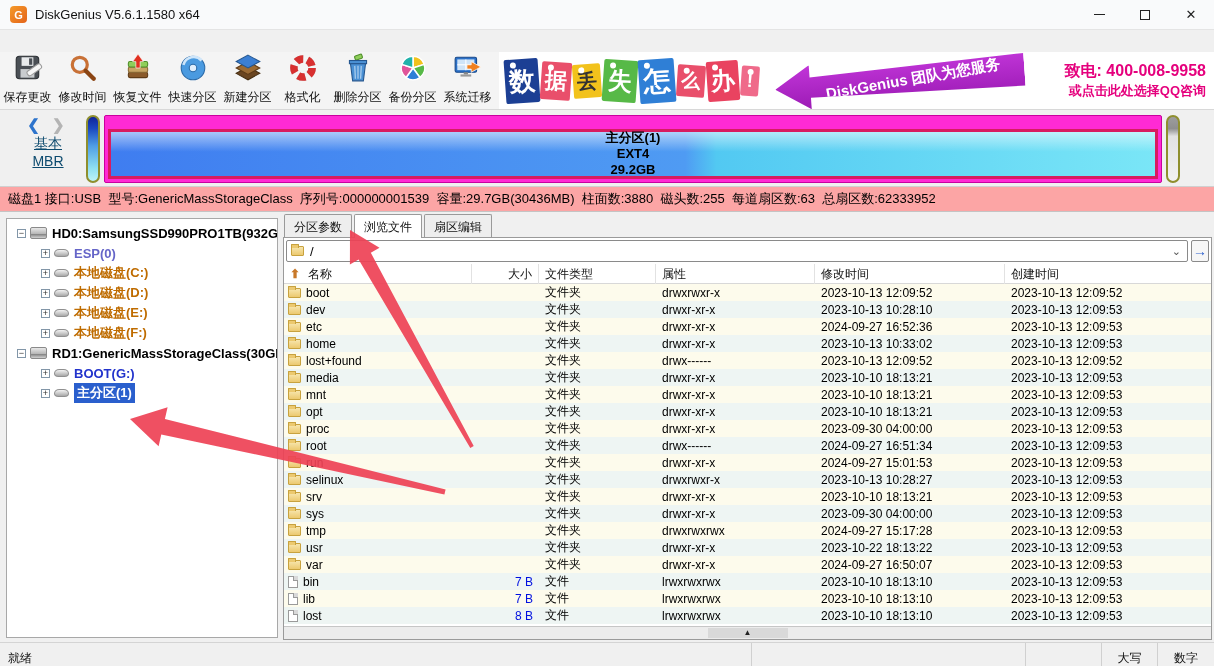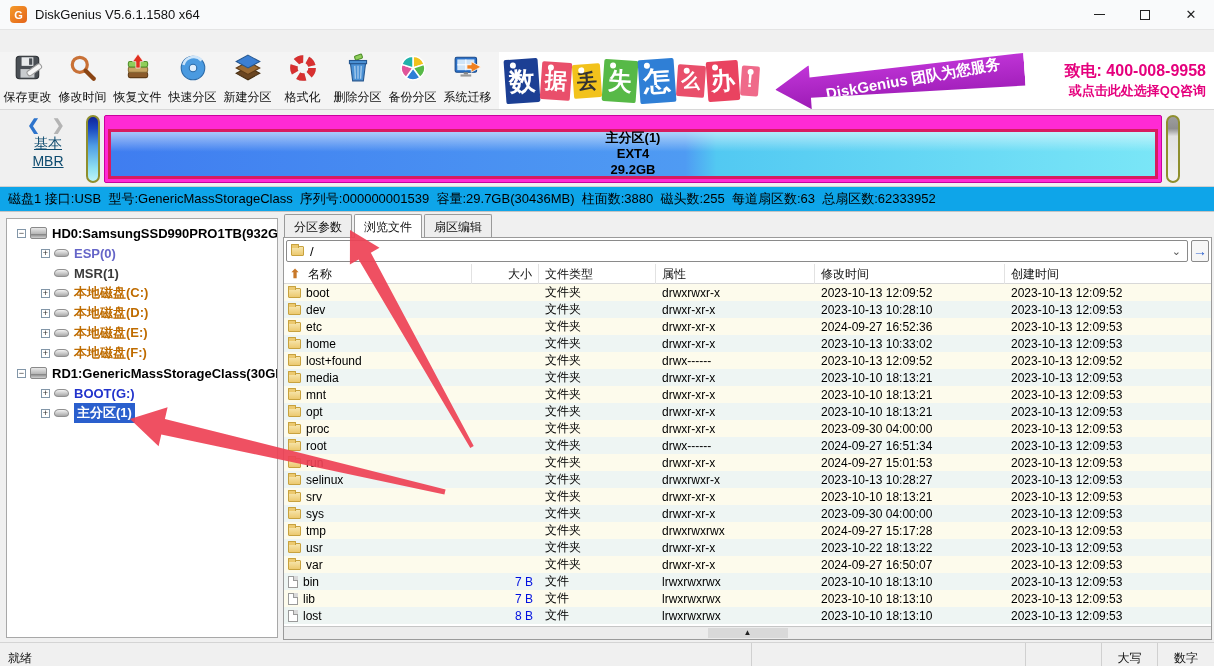--- a/index.html
+++ b/index.html
@@ -44,21 +44,21 @@
   #disk-nav .tline { font-size:14px; color:#0c4a6e; line-height:18px;text-decoration:underline; }
   .capsule { position:absolute; top:5px; width:14px; height:68px; border:2px solid #8f8f2e; border-radius:7px; }
   #capsule-left { left:86px; background:linear-gradient(180deg,#10249a 0%,#1b49c0 18%,#4f9de6 45%,#8fe0f2 80%,#bdf4f8 100%); }
   #capsule-right { left:1166px; background:linear-gradient(180deg,#9d9d9d 0%,#8f8f8f 18%,#e2e2e2 30%,#f2f2f2 100%); }
   #diskbar { position:absolute; left:104px; top:5px; width:1058px; height:68px; background:#ff2ad4; border:1px solid #c9009e; border-radius:2px; }
   #partblock { position:absolute; left:3px; top:13px; right:3px; bottom:3px; border:3px solid #d81b60; background:linear-gradient(90deg,#3f7df0 0%,#4f9bf3 55%,#52c9f2 58%,#7ae6f7 100%); display:flex; flex-direction:column; align-items:center; justify-content:center; }
   #partblock::before { content:""; position:absolute; inset:0; background:linear-gradient(180deg,rgba(255,255,255,.55),rgba(255,255,255,0) 45%); pointer-events:none; }
   #partblock div { font-size:13px; font-weight:bold; color:#000; line-height:16px; z-index:1; }
 
   
-  #diskinfo { position:absolute; left:0; top:186px; width:1214px; height:26px; background:#0ea5e9; border-top:1px solid #d0d0d0; border-bottom:1px solid #c4c4c4; display:flex; align-items:center; padding-left:8px; font-size:13px; color:#000; white-space:pre; }
+  #diskinfo { position:absolute; left:0; top:186px; width:1214px; height:26px; background:#fca5a5; border-top:1px solid #d0d0d0; border-bottom:1px solid #c4c4c4; display:flex; align-items:center; padding-left:8px; font-size:13px; color:#000; white-space:pre; }
 
   
   #main { position:absolute; left:0; top:212px; width:1214px; height:430px; background:#f0f0f0; }
   #tree-panel { position:absolute; left:6px; top:6px; width:272px; height:420px; background:#fff; border:1px solid #a8a8a8; overflow:hidden; padding-top:4px; }
   .tree-row { display:flex; align-items:center; height:20px; font-size:13px; font-weight:bold; white-space:nowrap; }
   .tree-expand { width:9px; height:9px; border:1px solid #8296a8; background:#fff; color:#333; font-size:9px; line-height:7px; text-align:center; margin-right:4px; flex:none; font-weight:normal; }
   .tree-expand.none { visibility:hidden; }
   .icon-disk { width:17px; height:12px; background:linear-gradient(180deg,#e8e8e8,#b9b9b9 55%,#7e7e7e 60%,#d2d2d2); border:1px solid #8a8a8a; border-radius:2px; margin-right:5px; flex:none; }
   .icon-part { width:15px; height:8px; background:linear-gradient(180deg,#f2f2f2,#a8a8a8); border:1px solid #909090; border-radius:50% 50% 40% 40% / 80% 80% 60% 60%; margin-right:5px; flex:none; }
   .t-disk  { color:#000; }
@@ -299,25 +299,20 @@
           <span class="tree-expand">−</span>
           <span class="icon-disk"></span>
           <span class="t-disk">HD0:SamsungSSD990PRO1TB(932GB</span>
         </div>
         <div class="tree-row" style="padding-left:34px">
           <span class="tree-expand">+</span>
           <span class="icon-part"></span>
           <span class="t-esp">ESP(0)</span>
         </div>
         <div class="tree-row" style="padding-left:34px">
-          <span class="tree-expand none"></span>
-          <span class="icon-part"></span>
-          <span class="t-msr">MSR(1)</span>
-        </div>
-        <div class="tree-row" style="padding-left:34px">
           <span class="tree-expand">+</span>
           <span class="icon-part"></span>
           <span class="t-local">本地磁盘(C:)</span>
         </div>
         <div class="tree-row" style="padding-left:34px">
           <span class="tree-expand">+</span>
           <span class="icon-part"></span>
           <span class="t-local">本地磁盘(D:)</span>
         </div>
         <div class="tree-row" style="padding-left:34px">

